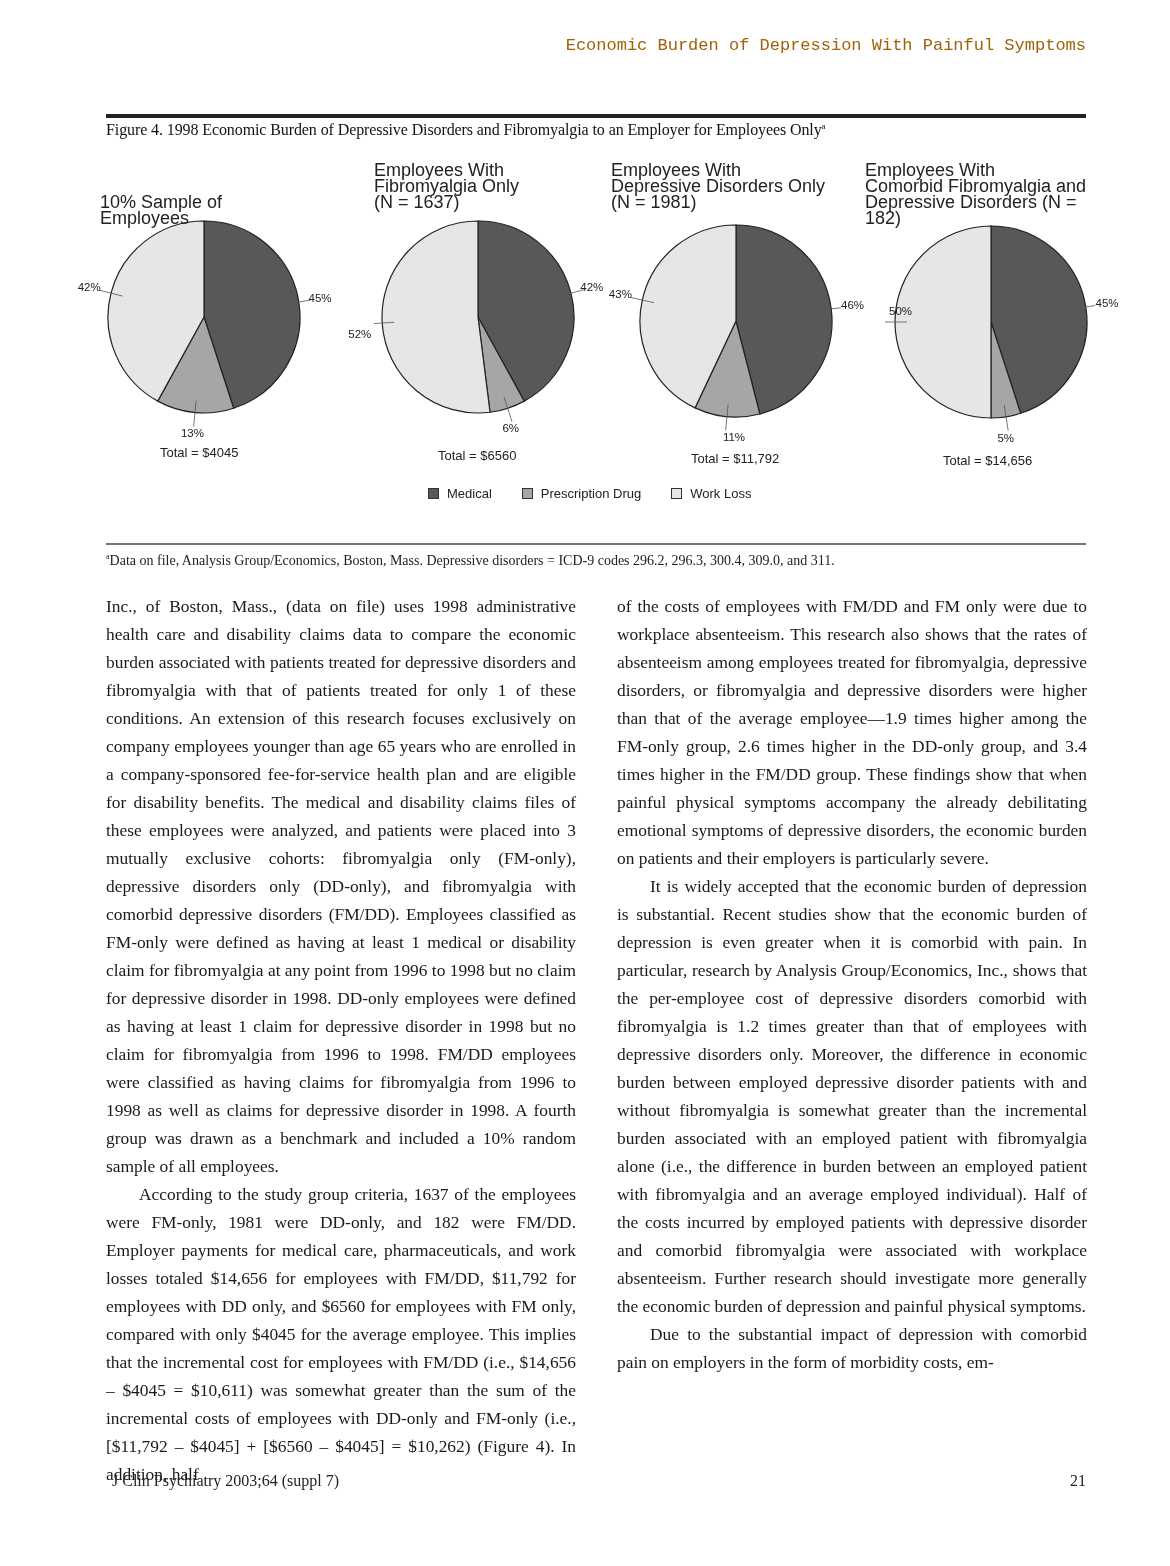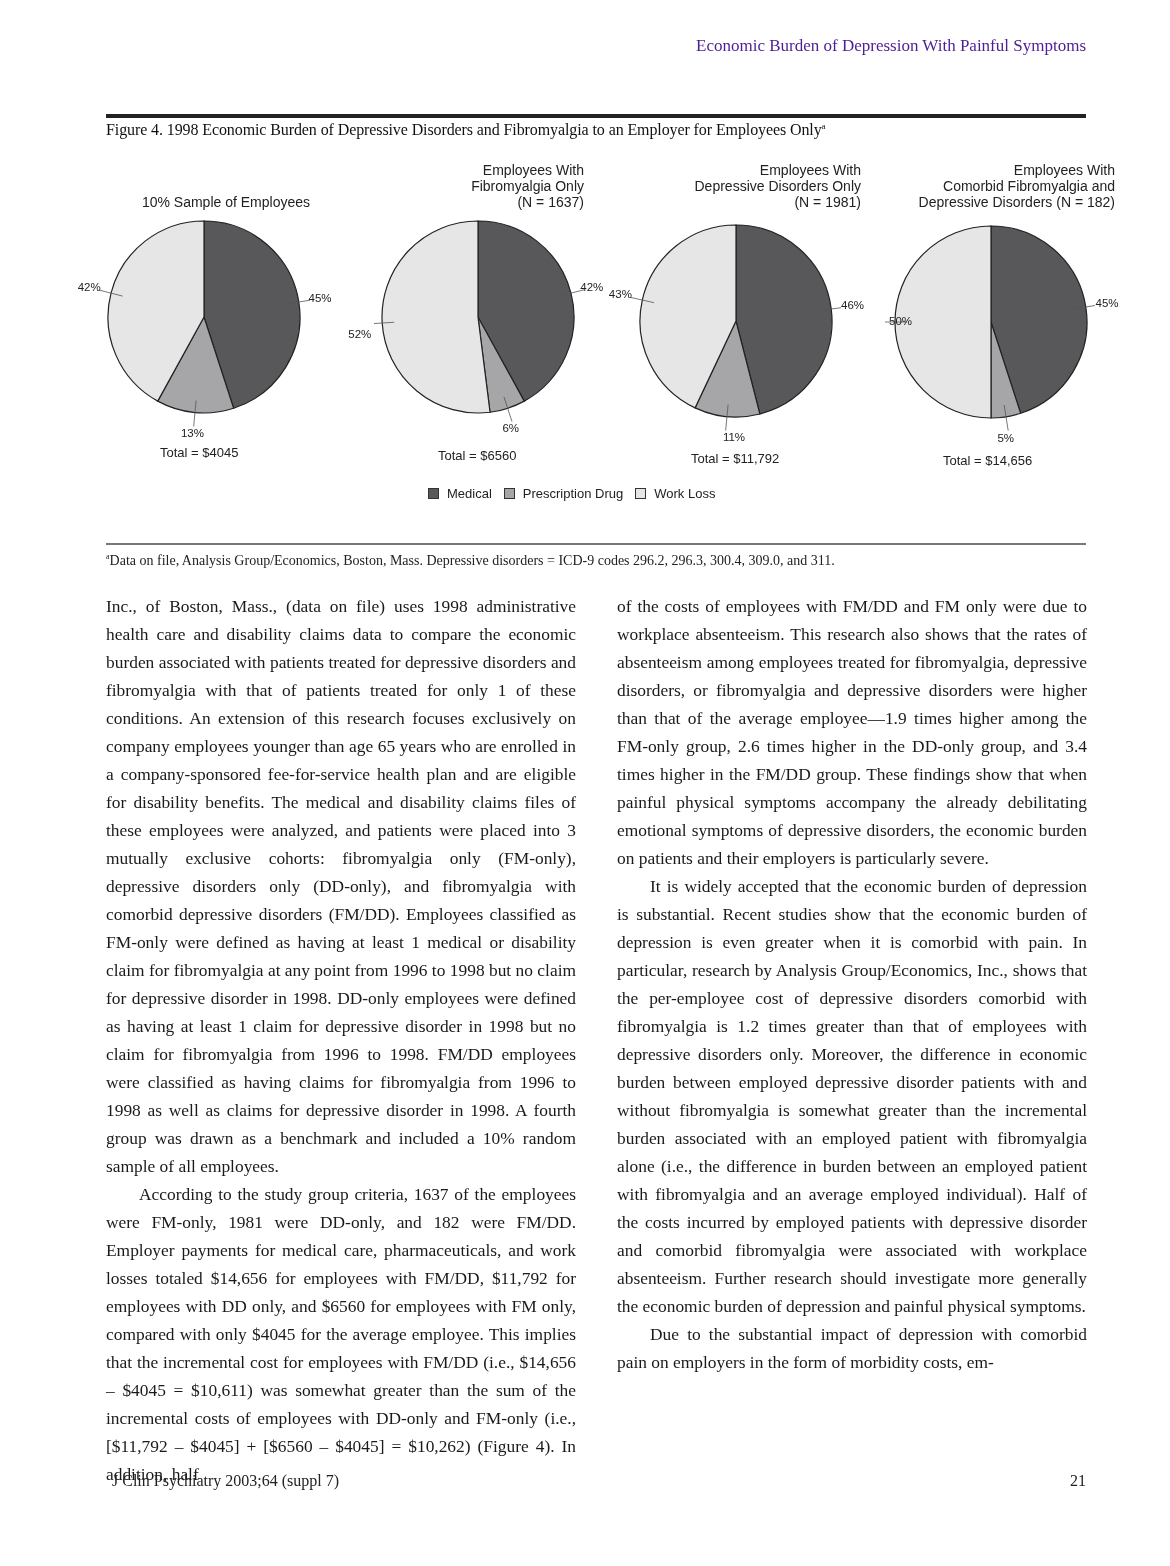--- a/index.html
+++ b/index.html
@@ -1,26 +1,26 @@
 <!DOCTYPE html>
 <html><head>
 <meta charset="utf-8">
 <style>
   html, body { margin: 0; padding: 0; background: #ffffff; }
   body { width: 1170px; height: 1566px; position: relative; overflow: hidden; color: #1a1a1a; }
-  .running-head { position: absolute; top: 36px; right: 84px; font-family: Liberation Serif, serif; font-size: 17px; color: #4c1d95; margin-left: 40px; }
+  .running-head { position: absolute; top: 36px; right: 84px; font-family: Liberation Mono, monospace; font-size: 17px; color: #a16207; margin-left: 40px; }
   .fig-rule-top { position: absolute; left: 106px; top: 114px; width: 980px; height: 4px; background: #222; }
   .fig-title { position: absolute; left: 106px; top: 121px; width: 980px; font-family: "Liberation Serif", serif; font-size: 16px; color: #111; letter-spacing: -0.1px; }
   .fig-title sup { font-size: 9px; }
   .pie-wrap { position: absolute; }
-  .pie-title { position: absolute; font-family: "Liberation Sans", sans-serif; font-size: 14px; line-height: 16px; text-align: right; color: #222; white-space: pre-line; }
+  .pie-title { position: absolute; font-family: "Liberation Sans", sans-serif; font-size: 18px; line-height: 16px; text-align: left; color: #222; white-space: pre-line; }
   .pct { position: absolute; font-family: "Liberation Sans", sans-serif; font-size: 11.5px; color: #222; }
   .total { position: absolute; font-family: "Liberation Sans", sans-serif; font-size: 13px; color: #222; }
   svg.chart { position: absolute; left: 0; top: 0; }
-  .legend { position: absolute; top: 486px; left: 428px; font-family: "Liberation Sans", sans-serif; font-size: 13px; color: #222; display: flex; gap: 12px; }
+  .legend { position: absolute; top: 486px; left: 428px; font-family: "Liberation Sans", sans-serif; font-size: 13px; color: #222; display: flex; gap: 30px; }
   .legend-item { display: flex; align-items: center; gap: 8px; }
   .swatch { width: 9px; height: 9px; border: 1px solid #333; display: inline-block; }
   .footnote { position: absolute; left: 106px; top: 552px; font-family: "Liberation Serif", serif; font-size: 14px; color: #222; }
   .footnote sup { font-size: 8px; }
   .fig-rule-bottom { position: absolute; left: 106px; top: 543px; width: 980px; height: 2px; background: #777; }
   .col { position: absolute; top: 592px; width: 470px; font-family: "Liberation Serif", serif; font-size: 17.4px; line-height: 28px; text-align: justify; color: #1a1a1a; hyphens: none; }
   .col p { margin: 0; }
   .col p.indent { text-indent: 1.9em; }
   .col-left { left: 106px; }
   .col-right { left: 617px; }
@@ -92,21 +92,21 @@
       <path d="M106,162 L135.66563145999496,253.30142556433475 A96,96 0 0 1 106,258 Z" fill="#a6a6a8" stroke="#222" stroke-width="1.2"></path>
       <line x1="119.1404950633794" y1="244.96582060999157" x2="123.2077911544254" y2="270.64571746546517" stroke="#555" stroke-width="0.8"></line>
       <path d="M106,162 L106,258 A96,96 0 0 1 105.99999999999999,66 Z" fill="#e6e6e6" stroke="#222" stroke-width="1.2"></path>
       <line x1="22" y1="162" x2="-4" y2="162" stroke="#555" stroke-width="0.8"></line>
     </svg>
   <div class="pie-title" style="left:-20px; width:250px; top:2px;">Employees With
 Comorbid Fibromyalgia and
 Depressive Disorders (N = 182)</div>
 <div class="pct" style="left: 210.547px; top: 136.541px;">45%</div>
     <div class="pct" style="left: 112.459px; top: 271.547px;">5%</div>
-    <div class="pct" style="left: -24px; top: 155px; padding-left: 28px;">50%</div>
+    <div class="pct" style="left: -24px; top: 145px; padding-left: 28px;">50%</div>
     <div class="total" style="left: 58px; top: 293px;">Total = $14,656</div>
   </div>
 
 <div class="legend">
   <div class="legend-item">
     <span class="swatch" style="background: rgb(88, 88, 90);"></span>
     <span>Medical</span>
   </div>
   <div class="legend-item">
     <span class="swatch" style="background: rgb(166, 166, 168);"></span>

